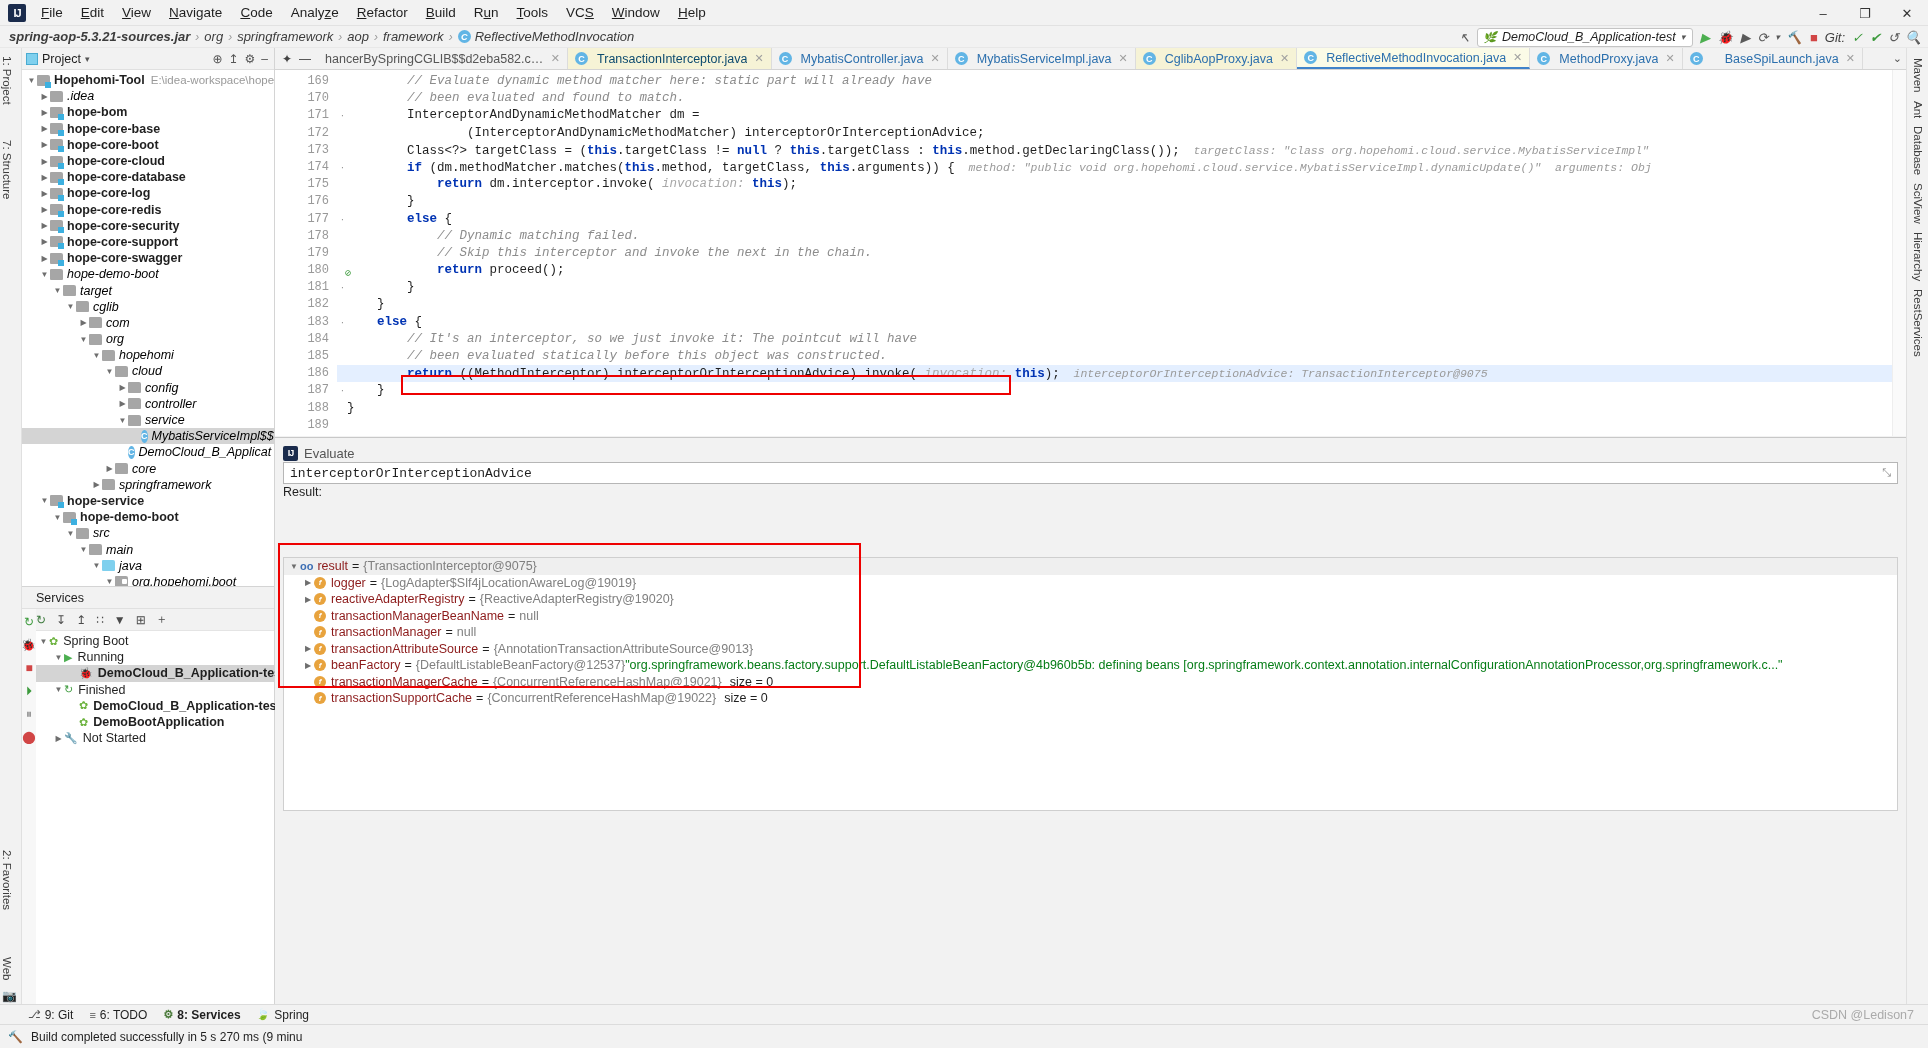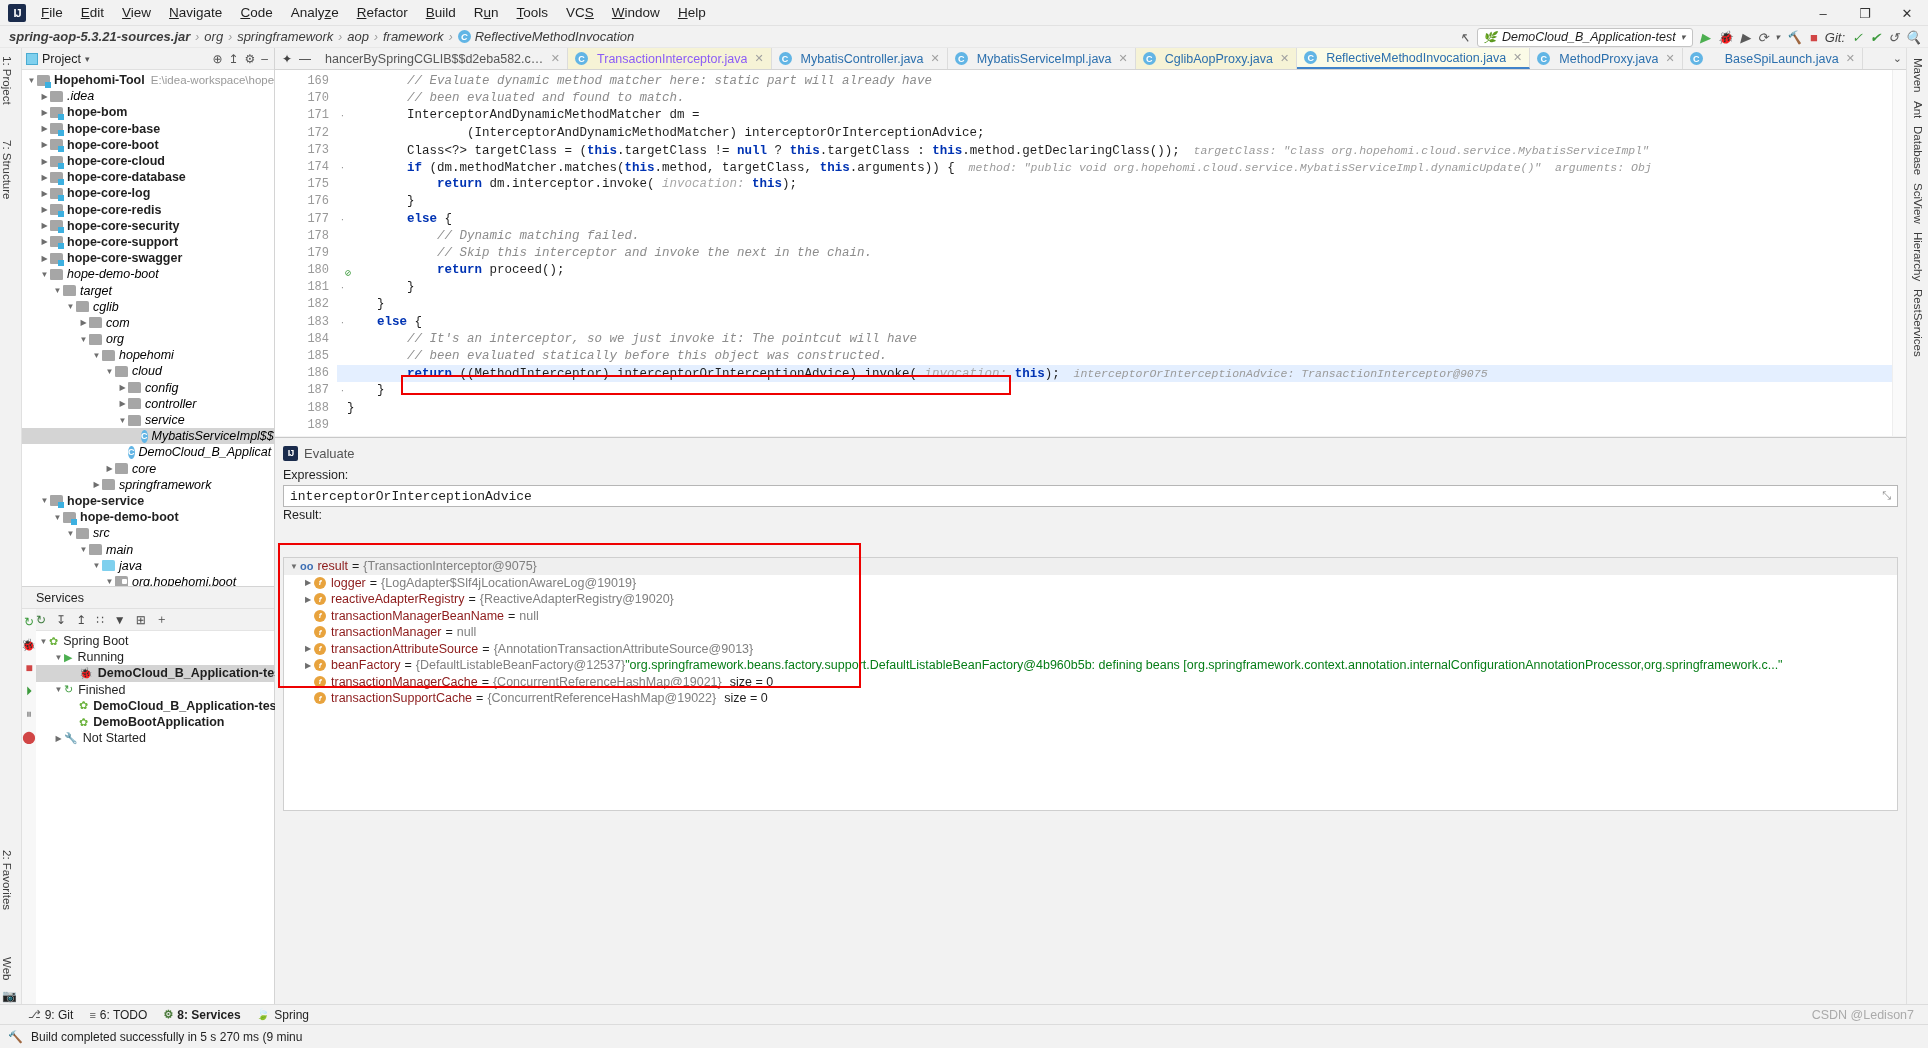--- a/index.html
+++ b/index.html
@@ -610,21 +610,21 @@
         <span style="font-size:12px;color:#444">✦</span>
         <span style="font-size:12px;color:#444">—</span>
       </div>
       <div id="tab-list" style="display:flex;align-items:stretch;overflow:hidden">
           <div class="tab">
             <span class="trunc" style="color: rgb(85, 85, 85);">hancerBySpringCGLIB$$d2eba582.class</span>
             <span class="x">✕</span>
           </div>
           <div class="tab highlight">
             <span class="cls-badge">C</span>
-            <span class="trunc" style="color: #8b5cf6;">TransactionInterceptor.java</span>
+            <span class="trunc" style="color: #0c4a6e;">TransactionInterceptor.java</span>
             <span class="x">✕</span>
           </div>
           <div class="tab">
             <span class="cls-badge">C</span>
             <span class="trunc" style="color: rgb(43, 111, 173);">MybatisController.java</span>
             <span class="x">✕</span>
           </div>
           <div class="tab">
             <span class="cls-badge">C</span>
             <span class="trunc" style="color: rgb(43, 111, 173);">MybatisServiceImpl.java</span>
@@ -686,21 +686,20 @@
 
       <div class="red-box-code" style="left:126px; top:305px; width:610px; height:20px;"></div>
     </div>
   </div>
 
   <div class="evaluate">
     <div class="eval-head">
       <span class="eval-logo">IJ</span>
       <span class="eval-title">Evaluate</span>
     </div>
-    <div class="eval-lbl">Expression:</div>
     <div class="eval-input">
       <span>interceptorOrInterceptionAdvice</span>
       <span style="margin-left:auto;color:#888;font-size:11px">⤡</span>
     </div>
     <div class="eval-lbl" style="padding-top:1px">Result:</div>
     <div class="result-area hidden-ov" id="result-rows">
         <div class="rrow sel" style="padding-left: 4px;">
           <span class="rtw">▼</span>
           <span class="badge-oo">oo</span>
           <span class="vname">result</span>

